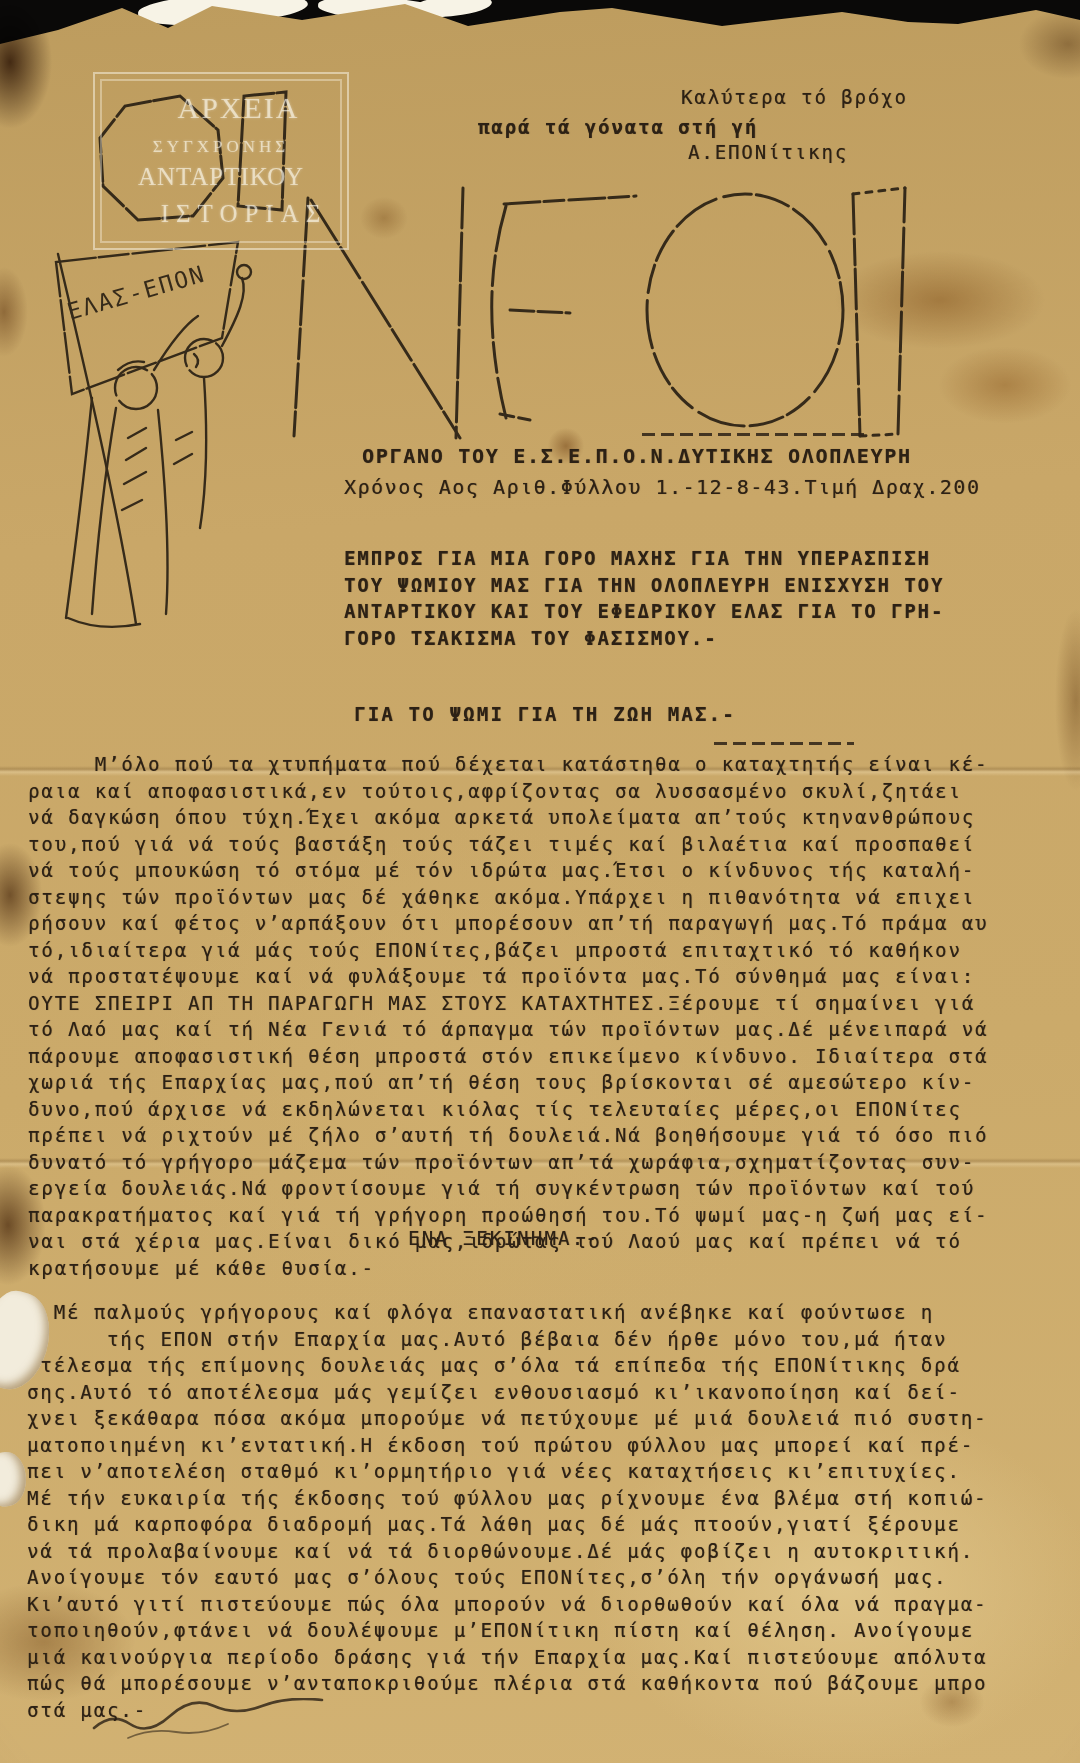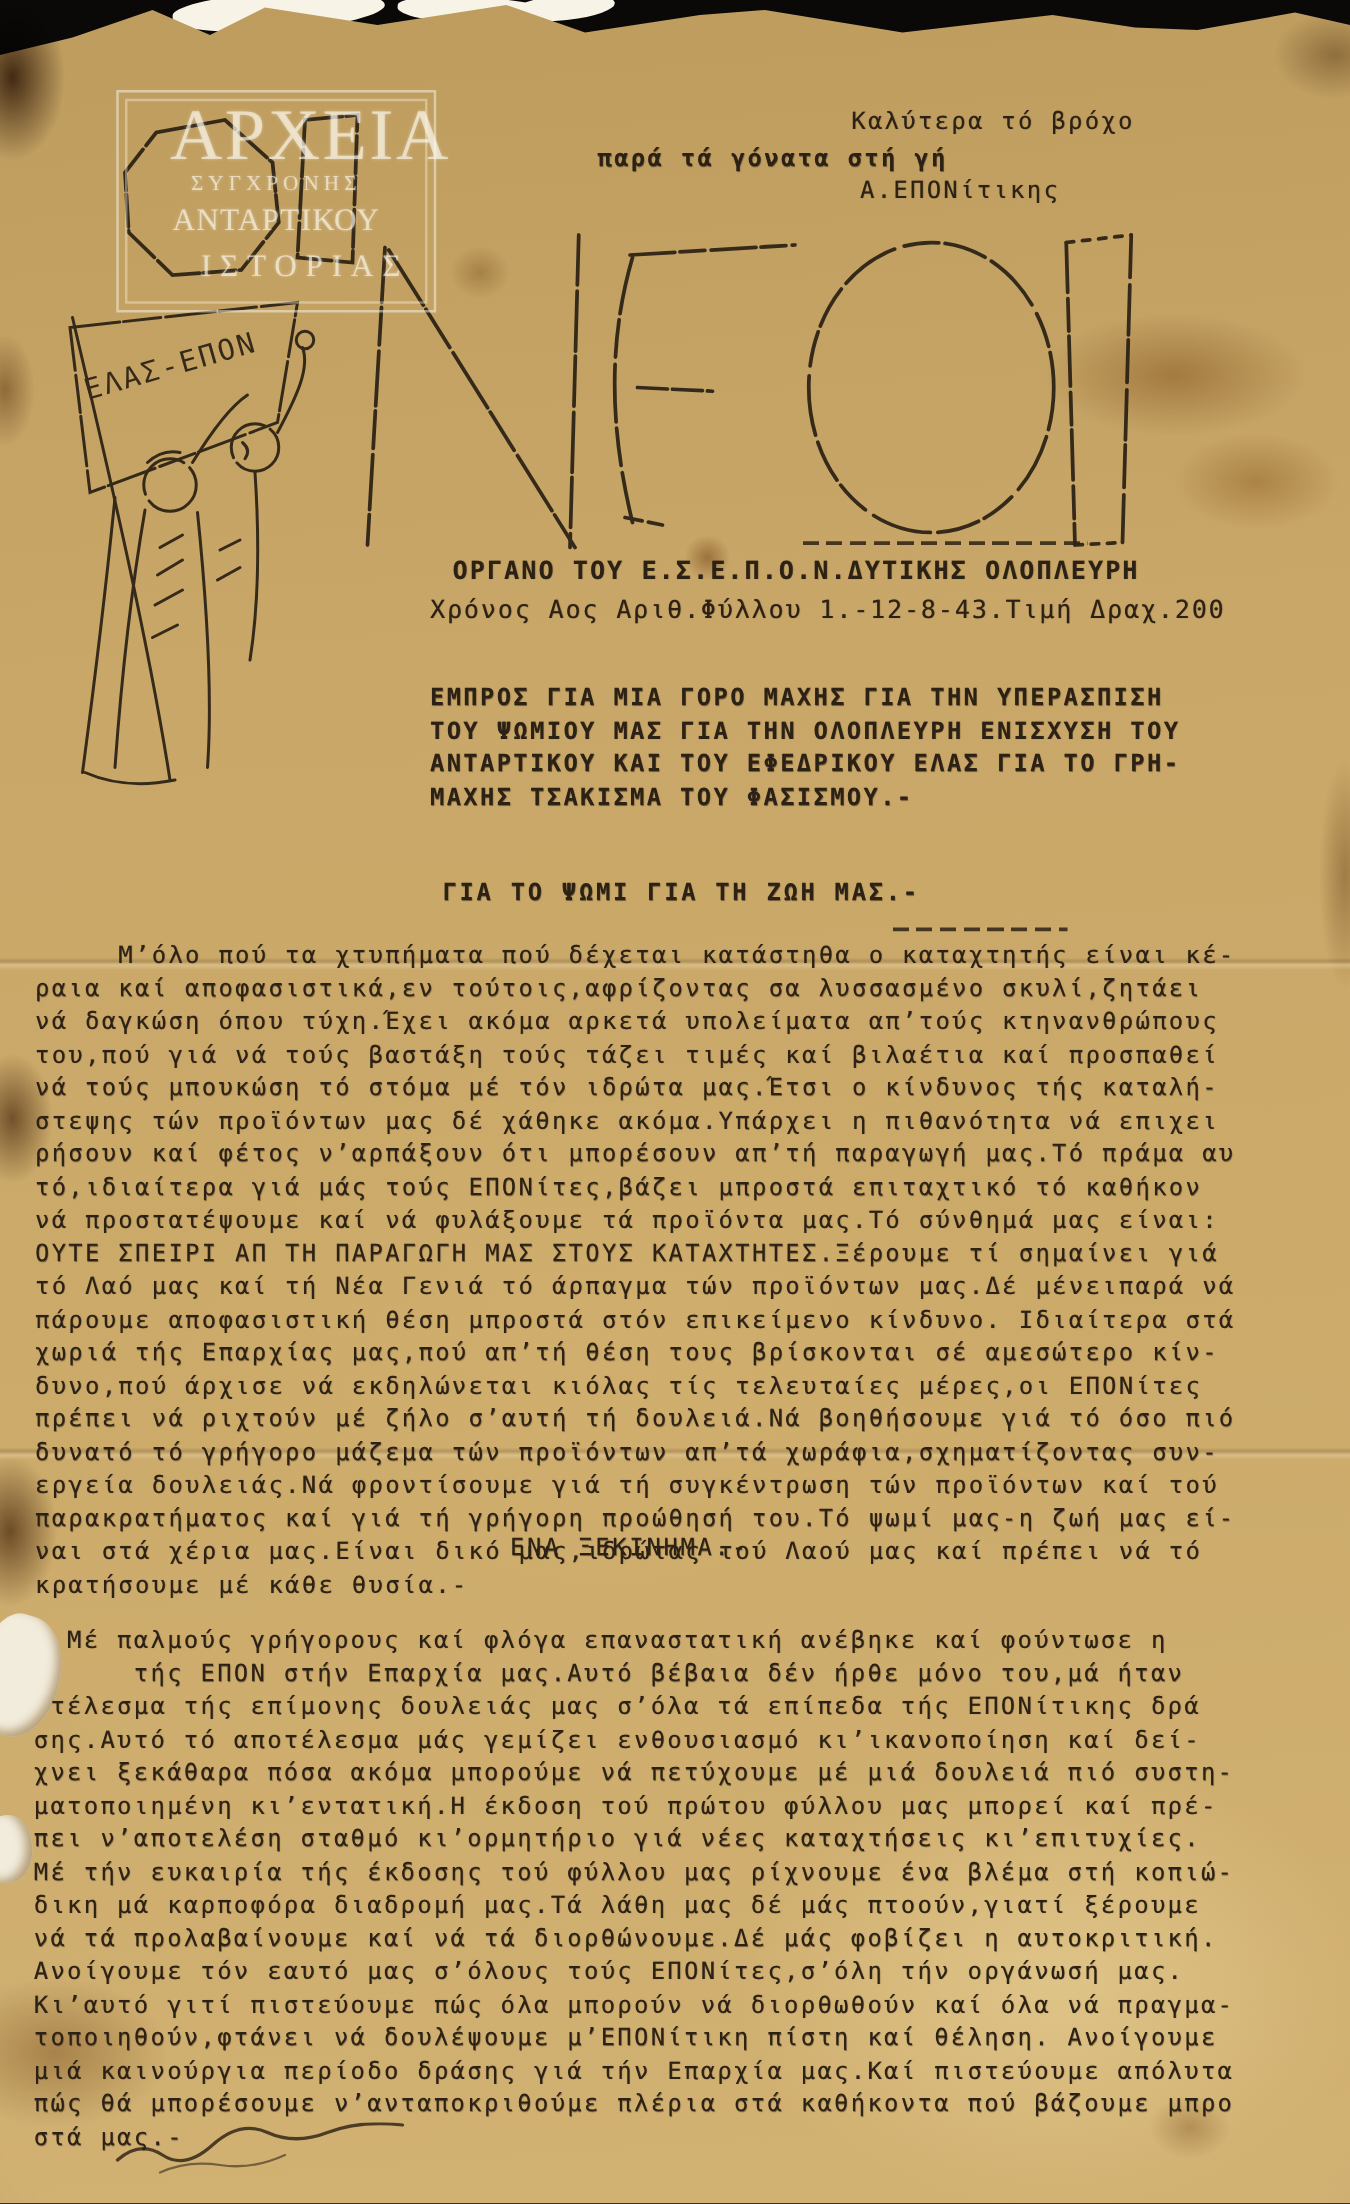--- a/index.html
+++ b/index.html
@@ -45,21 +45,21 @@
   
   .tear{position:absolute;background:#f2ecdc;box-shadow:inset -5px -3px 8px rgba(150,120,70,.65);}
   .tear.t1{left:-16px;top:1292px;width:64px;height:98px;border-radius:40% 60% 55% 45%;transform:rotate(16deg);}
   .tear.t2{left:-12px;top:1452px;width:38px;height:54px;border-radius:50% 50% 60% 40%;transform:rotate(-8deg);}
   
   .wm{position:absolute;left:93px;top:72px;width:240px;padding:10px 6px 12px;
       text-align:center;border:2px solid rgba(252,248,235,.50);
       outline:2px solid rgba(252,248,235,.38);outline-offset:-9px;
       font-family:"Liberation Serif",serif;color:rgba(252,248,235,.62);
       text-shadow:0 0 3px rgba(255,255,255,.35);}
-  .wm .l1{font-size:58px;line-height:48px;letter-spacing:2px;margin-left:35px;}
+  .wm .l1{font-size:30px;line-height:48px;letter-spacing:2px;margin-left:35px;}
   .wm .l2{font-size:17px;line-height:30px;letter-spacing:4px;}
   .wm .l3{font-size:25px;line-height:30px;letter-spacing:1px;}
   .wm .l4{font-size:25px;line-height:44px;letter-spacing:7px;margin-left:46px;}
   
   .tw{position:absolute;white-space:pre;color:#2c2115;font-size:19px;
       letter-spacing:1.9px;text-shadow:.4px .4px .7px rgba(40,26,12,.55);}
   .motto1{left:681px;top:86px;}
   .motto2{left:478px;top:116px;font-weight:bold;}
   .motto3{left:688px;top:141px;}
   .organ{left:362px;top:444px;font-size:20px;font-weight:bold;letter-spacing:1.7px;}
@@ -140,21 +140,21 @@
     </g>
   </svg>
 
   <div class="tw motto1">Καλύτερα τό βρόχο</div>
   <div class="tw motto2">παρά τά γόνατα στή γή</div>
   <div class="tw motto3">Α.ΕΠΟΝίτικης</div>
 
   <div class="dash r1"></div>
   <div class="tw organ">ΟΡΓΑΝΟ ΤΟΥ Ε.Σ.Ε.Π.Ο.Ν.ΔΥΤΙΚΗΣ ΟΛΟΠΛΕΥΡΗ</div>
   <div class="tw issue">Χρόνος Αος Αριθ.Φύλλου 1.-12-8-43.Τιμή Δραχ.200</div>
-  <div class="tw slogan para"><div>ΕΜΠΡΟΣ ΓΙΑ ΜΙΑ ΓΟΡΟ ΜΑΧΗΣ ΓΙΑ ΤΗΝ ΥΠΕΡΑΣΠΙΣΗ</div><div>ΤΟΥ ΨΩΜΙΟΥ ΜΑΣ ΓΙΑ ΤΗΝ ΟΛΟΠΛΕΥΡΗ ΕΝΙΣΧΥΣΗ ΤΟΥ</div><div>ΑΝΤΑΡΤΙΚΟΥ ΚΑΙ ΤΟΥ ΕΦΕΔΡΙΚΟΥ ΕΛΑΣ ΓΙΑ ΤΟ ΓΡΗ-</div><div>ΜΑΧΗΣ ΤΣΑΚΙΣΜΑ ΤΟΥ ΦΑΣΙΣΜΟΥ.-</div></div>
+  <div class="tw slogan para"><div>ΕΜΠΡΟΣ ΓΙΑ ΜΙΑ ΓΟΡΟ ΜΑΧΗΣ ΓΙΑ ΤΗΝ ΥΠΕΡΑΣΠΙΣΗ</div><div>ΤΟΥ ΨΩΜΙΟΥ ΜΑΣ ΓΙΑ ΤΗΝ ΟΛΟΠΛΕΥΡΗ ΕΝΙΣΧΥΣΗ ΤΟΥ</div><div>ΑΝΤΑΡΤΙΚΟΥ ΚΑΙ ΤΟΥ ΕΦΕΔΡΙΚΟΥ ΕΛΑΣ ΓΙΑ ΤΟ ΓΡΗ-</div><div>ΓΟΡΟ ΤΣΑΚΙΣΜΑ ΤΟΥ ΦΑΣΙΣΜΟΥ.-</div></div>
 
   <div class="tw h1">ΓΙΑ ΤΟ ΨΩΜΙ ΓΙΑ ΤΗ ΖΩΗ ΜΑΣ.-</div>
   <div class="dash r2"></div>
   <div class="tw para para1"><div>     Μ’όλο πού τα χτυπήματα πού δέχεται κατάστηθα ο καταχτητής είναι κέ-</div><div>ραια καί αποφασιστικά,εν τούτοις,αφρίζοντας σα λυσσασμένο σκυλί,ζητάει</div><div>νά δαγκώση όπου τύχη.Έχει ακόμα αρκετά υπολείματα απ’τούς κτηνανθρώπους</div><div>του,πού γιά νά τούς βαστάξη τούς τάζει τιμές καί βιλαέτια καί προσπαθεί</div><div>νά τούς μπουκώση τό στόμα μέ τόν ιδρώτα μας.Έτσι ο κίνδυνος τής καταλή-</div><div>στεψης τών προϊόντων μας δέ χάθηκε ακόμα.Υπάρχει η πιθανότητα νά επιχει</div><div>ρήσουν καί φέτος ν’αρπάξουν ότι μπορέσουν απ’τή παραγωγή μας.Τό πράμα αυ</div><div>τό,ιδιαίτερα γιά μάς τούς ΕΠΟΝίτες,βάζει μπροστά επιταχτικό τό καθήκον</div><div>νά προστατέψουμε καί νά φυλάξουμε τά προϊόντα μας.Τό σύνθημά μας είναι:</div><div>ΟΥΤΕ ΣΠΕΙΡΙ ΑΠ ΤΗ ΠΑΡΑΓΩΓΗ ΜΑΣ ΣΤΟΥΣ ΚΑΤΑΧΤΗΤΕΣ.Ξέρουμε τί σημαίνει γιά</div><div>τό Λαό μας καί τή Νέα Γενιά τό άρπαγμα τών προϊόντων μας.Δέ μένειπαρά νά</div><div>πάρουμε αποφασιστική θέση μπροστά στόν επικείμενο κίνδυνο. Ιδιαίτερα στά</div><div>χωριά τής Επαρχίας μας,πού απ’τή θέση τους βρίσκονται σέ αμεσώτερο κίν-</div><div>δυνο,πού άρχισε νά εκδηλώνεται κιόλας τίς τελευταίες μέρες,οι ΕΠΟΝίτες</div><div>πρέπει νά ριχτούν μέ ζήλο σ’αυτή τή δουλειά.Νά βοηθήσουμε γιά τό όσο πιό</div><div>δυνατό τό γρήγορο μάζεμα τών προϊόντων απ’τά χωράφια,σχηματίζοντας συν-</div><div>εργεία δουλειάς.Νά φροντίσουμε γιά τή συγκέντρωση τών προϊόντων καί τού</div><div>παρακρατήματος καί γιά τή γρήγορη προώθησή του.Τό ψωμί μας-η ζωή μας εί-</div><div>ναι στά χέρια μας.Είναι δικό μας,ιδρώτας τού Λαού μας καί πρέπει νά τό</div><div>κρατήσουμε μέ κάθε θυσία.-</div></div>
 
   <div class="tw h2">ΕΝΑ ΞΕΚΙΝΗΜΑ.-</div>
   <div class="tw para para2"><div>  Μέ παλμούς γρήγορους καί φλόγα επαναστατική ανέβηκε καί φούντωσε η</div><div>      τής ΕΠΟΝ στήν Επαρχία μας.Αυτό βέβαια δέν ήρθε μόνο του,μά ήταν</div><div> τέλεσμα τής επίμονης δουλειάς μας σ’όλα τά επίπεδα τής ΕΠΟΝίτικης δρά</div><div>σης.Αυτό τό αποτέλεσμα μάς γεμίζει ενθουσιασμό κι’ικανοποίηση καί δεί-</div><div>χνει ξεκάθαρα πόσα ακόμα μπορούμε νά πετύχουμε μέ μιά δουλειά πιό συστη-</div><div>ματοποιημένη κι’εντατική.Η έκδοση τού πρώτου φύλλου μας μπορεί καί πρέ-</div><div>πει ν’αποτελέση σταθμό κι’ορμητήριο γιά νέες καταχτήσεις κι’επιτυχίες.</div><div>Μέ τήν ευκαιρία τής έκδοσης τού φύλλου μας ρίχνουμε ένα βλέμα στή κοπιώ-</div><div>δικη μά καρποφόρα διαδρομή μας.Τά λάθη μας δέ μάς πτοούν,γιατί ξέρουμε</div><div>νά τά προλαβαίνουμε καί νά τά διορθώνουμε.Δέ μάς φοβίζει η αυτοκριτική.</div><div>Ανοίγουμε τόν εαυτό μας σ’όλους τούς ΕΠΟΝίτες,σ’όλη τήν οργάνωσή μας.</div><div>Κι’αυτό γιτί πιστεύουμε πώς όλα μπορούν νά διορθωθούν καί όλα νά πραγμα-</div><div>τοποιηθούν,φτάνει νά δουλέψουμε μ’ΕΠΟΝίτικη πίστη καί θέληση. Ανοίγουμε</div><div>μιά καινούργια περίοδο δράσης γιά τήν Επαρχία μας.Καί πιστεύουμε απόλυτα</div><div>πώς θά μπορέσουμε ν’ανταποκριθούμε πλέρια στά καθήκοντα πού βάζουμε μπρο</div><div>στά μας.-</div></div>
 
   <svg class="scribble" width="270" height="50" viewBox="0 0 270 50" fill="none" stroke="#2a2014" stroke-width="2.6" stroke-linecap="round" opacity="0.8">
     <path d="M6,30 q18,-16 36,-4 t40,-8 t44,-10 t48,0 t60,-6"></path>

